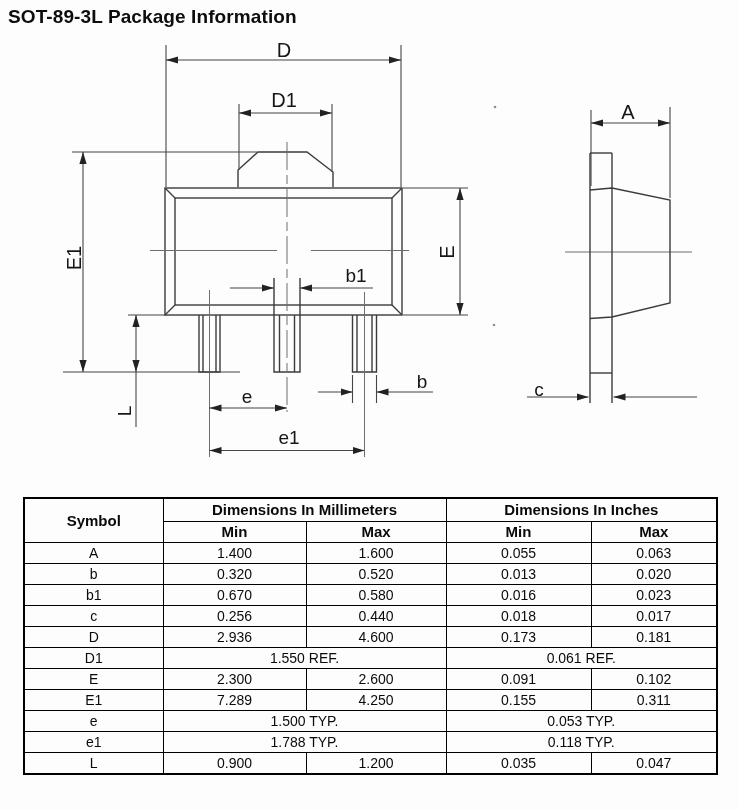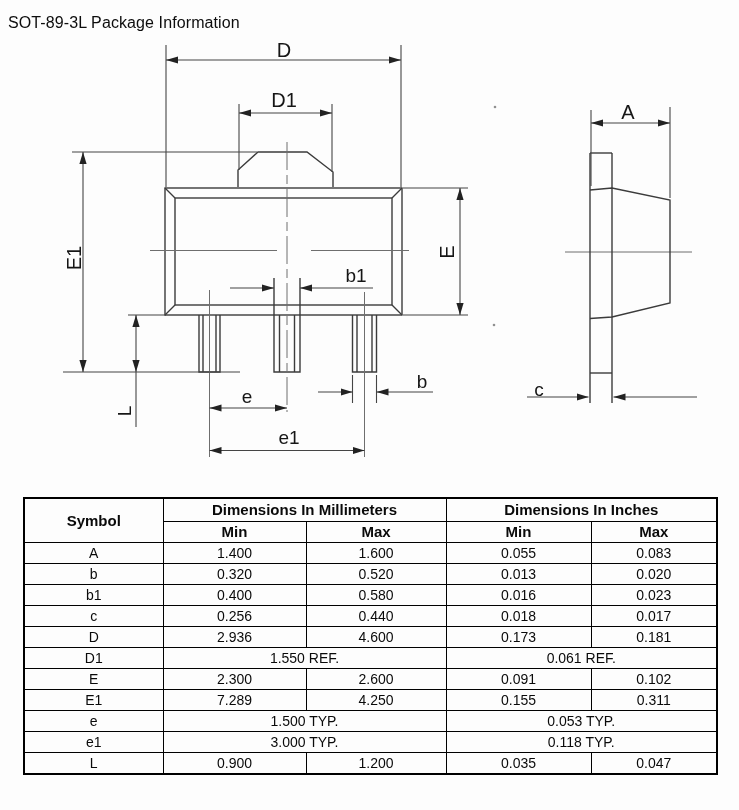--- a/index.html
+++ b/index.html
@@ -5,22 +5,22 @@
   html,body{margin:0;padding:0;}
   body{
     width:739px;height:810px;
     background:#fdfdfd;
     font-family:"Liberation Sans","DejaVu Sans",sans-serif;
     color:#111;
     position:relative;
     overflow:hidden;
   }
   .page-title{
-    position:absolute;left:8px;top:14px;
-    font-size:16px;font-weight:normal;color:#0d0d0d;
+    position:absolute;left:8px;top:6px;
+    font-size:19px;font-weight:bold;color:#0d0d0d;
     letter-spacing:0.1px;
   }
   .drawing{
     position:absolute;left:0;top:0;width:739px;height:492px;
   }
   svg text{
     font-family:"Liberation Sans","DejaVu Sans",sans-serif;
     fill:#161616;
   }
   .dim-label{font-size:19px;}
@@ -184,32 +184,32 @@
       <th>Min</th>
       <th>Max</th>
     </tr>
   </thead>
   <tbody>
     <tr>
       <td>A</td>
       <td>1.400</td>
       <td>1.600</td>
       <td>0.055</td>
-      <td>0.083</td>
+      <td>0.063</td>
     </tr>
     <tr>
       <td>b</td>
       <td>0.320</td>
       <td>0.520</td>
       <td>0.013</td>
       <td>0.020</td>
     </tr>
     <tr>
       <td>b1</td>
-      <td>0.400</td>
+      <td>0.670</td>
       <td>0.580</td>
       <td>0.016</td>
       <td>0.023</td>
     </tr>
     <tr>
       <td>c</td>
       <td>0.256</td>
       <td>0.440</td>
       <td>0.018</td>
       <td>0.017</td>
@@ -240,21 +240,21 @@
       <td>0.155</td>
       <td>0.311</td>
     </tr>
     <tr>
       <td>e</td>
       <td colspan="2">1.500 TYP.</td>
       <td colspan="2">0.053 TYP.</td>
     </tr>
     <tr>
       <td>e1</td>
-      <td colspan="2">3.000 TYP.</td>
+      <td colspan="2">1.788 TYP.</td>
       <td colspan="2">0.118 TYP.</td>
     </tr>
     <tr>
       <td>L</td>
       <td>0.900</td>
       <td>1.200</td>
       <td>0.035</td>
       <td>0.047</td>
     </tr>
   </tbody>

